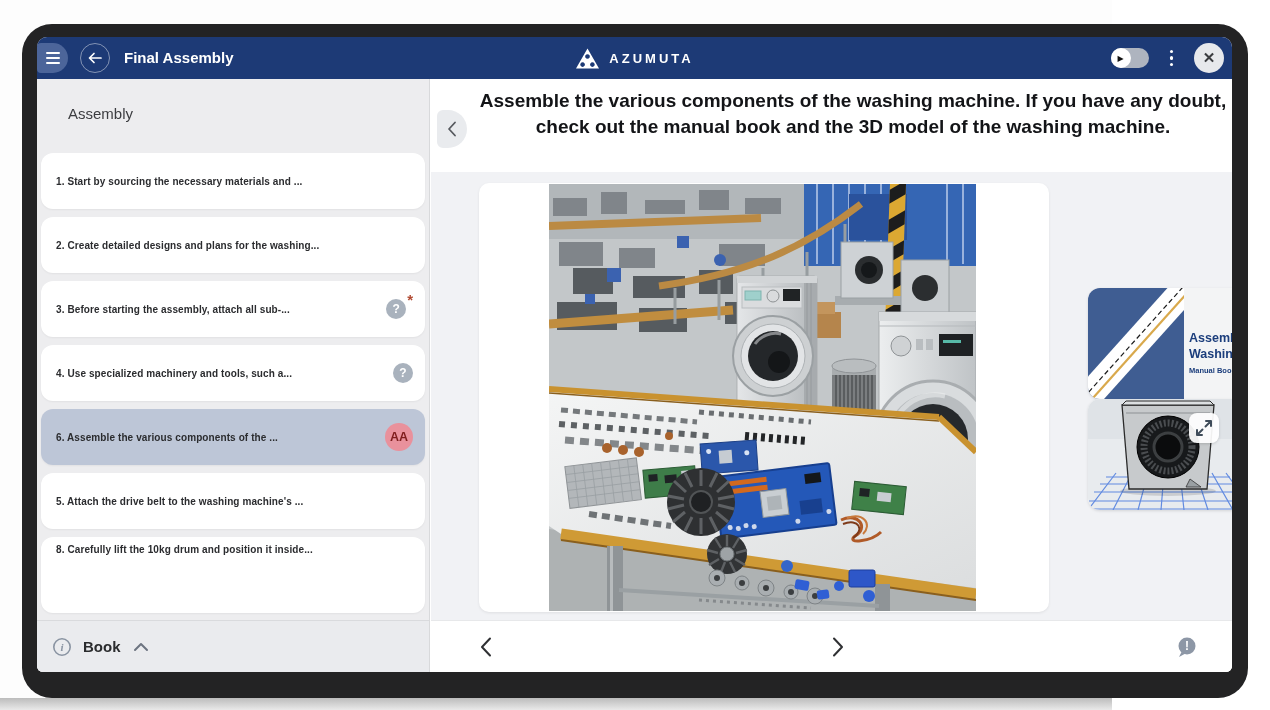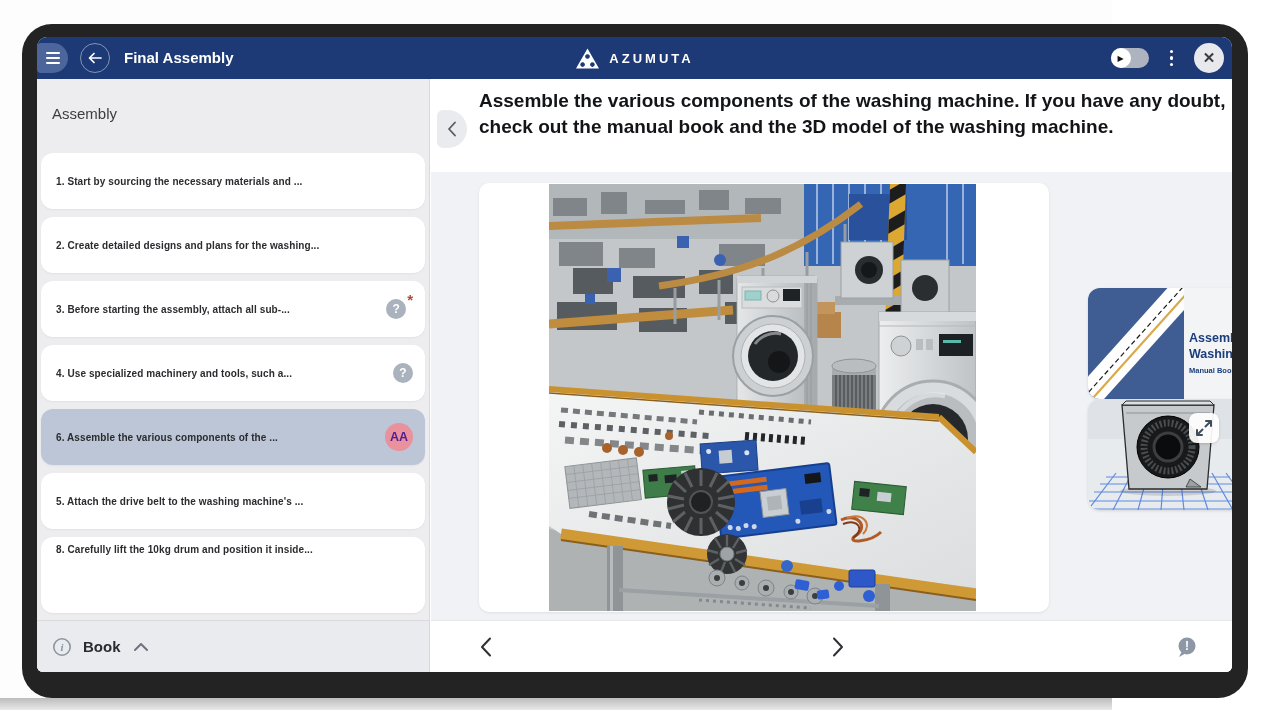--- a/index.html
+++ b/index.html
@@ -1,17 +1,17 @@
 <!DOCTYPE html>
 <html><head>
 <meta charset="utf-8">
 <style>
   * { margin:0; padding:0; box-sizing:border-box; }
   html,body { width:1270px; height:710px; background:#fff; font-family:"Liberation Sans",sans-serif; overflow:hidden; }
-  .stage { position:relative; width:1112px; height:710px; background:#fdfdfd; }
+  .stage { position:relative; width:1112px; height:710px; background:#fdfdfd;text-align:center; }
   .desk-strip { position:absolute; left:0; right:0; top:698px; height:12px;
     background:linear-gradient(#bcbcbc,#e9e9e9); }
   .bezel { position:absolute; left:22px; top:24px; width:1226px; height:674px;
     background:#232324; border-radius:30px; }
   .app { position:absolute; left:37px; top:37px; width:1195px; height:635px;
     background:#fff; border-radius:10px 10px 6px 6px; overflow:hidden; }
 
   
   .topbar { position:absolute; left:0; top:0; width:1195px; height:42px; background:#1d3a76; }
   .hamburger { position:absolute; left:0; top:6px; width:31px; height:30px; background:#4c659a;
@@ -30,34 +30,34 @@
   .toggle .knob { position:absolute; left:0; top:0; width:20px; height:20px; background:#fff; border-radius:50%;
     display:flex; align-items:center; justify-content:center; font-size:8px; color:#111; }
   .dots { display:flex; flex-direction:column; gap:3px; padding:4px 6px; cursor:pointer; }
   .dots i { width:3.5px; height:3.5px; background:#fff; border-radius:50%; }
   .closebtn { width:30px; height:30px; border-radius:50%; background:#e7e9ec; color:#3b3d40;
     display:flex; align-items:center; justify-content:center; font-size:15px; font-weight:700; cursor:pointer; }
 
   
   .sidebar { position:absolute; left:0; top:42px; width:393px; height:593px;
     background:#ededef; border-right:1px solid #d8d9db; overflow:hidden; }
-  .sb-header { position:absolute; left:15px; top:26px; font-size:15px; color:#3c3d40; }
+  .sb-header { position:absolute; left:31px; top:26px; font-size:15px; color:#3c3d40; }
   .steps { position:absolute; left:0; top:0; width:100%; height:100%; overflow:hidden; padding-top:74px; }
   .step { min-height:56px; margin:0 4px 8px 4px; background:#fff; border-radius:12px;
     display:flex; align-items:center; padding:0 12px 0 15px; cursor:pointer;
     box-shadow:0 1px 2px rgba(0,0,0,.05); }
   .step .lbl { font-size:10px; font-weight:700; color:#2b2c2f; letter-spacing:.1px;
     white-space:nowrap; overflow:hidden; }
   .step.sel { background:#bdc6d7; }
   .step.twoline { min-height:76px; align-items:flex-start; padding-top:7px; }
   .badges { margin-left:auto; display:flex; align-items:flex-start; flex:none; padding-left:8px; }
   .qbadge { width:20px; height:20px; border-radius:50%; background:#a9b2bd; color:#fff;
     font-size:12px; font-weight:700; display:flex; align-items:center; justify-content:center; }
   .req { color:#b14a32; font-size:15px; font-weight:700; line-height:10px; margin:-4px 0 0 1px; }
-  .avatar { width:28px; height:28px; border-radius:50%; background:#e9919c; color:#4c1d95;
+  .avatar { width:28px; height:28px; border-radius:50%; background:#e9919c; color:#7f1d1d;
     font-size:12.5px; font-weight:700; display:flex; align-items:center; justify-content:center; margin-left:auto; flex:none; }
   .infobar { position:absolute; left:0; bottom:0; width:100%; height:52px; background:#eaebee;
     border-top:1px solid #d9dadd; display:flex; align-items:center; gap:11px; padding:0 15px; z-index:5; cursor:pointer; }
   .info-lbl { font-size:15px; font-weight:700; color:#2b2c2e; }
 
   
   .main { position:absolute; left:394px; top:42px; width:801px; height:593px; background:#f1f2f5; }
   .instr-wrap { position:absolute; left:0; top:0; width:801px; height:93px; background:#fff; }
   .instr { position:absolute; left:48px; top:9px; width:748px; font-size:19px; line-height:26px;
     font-weight:700; color:#131417; }

